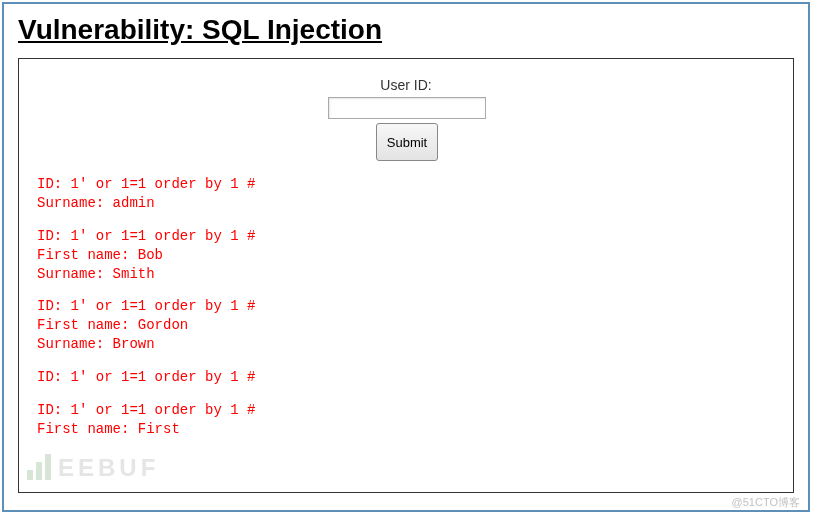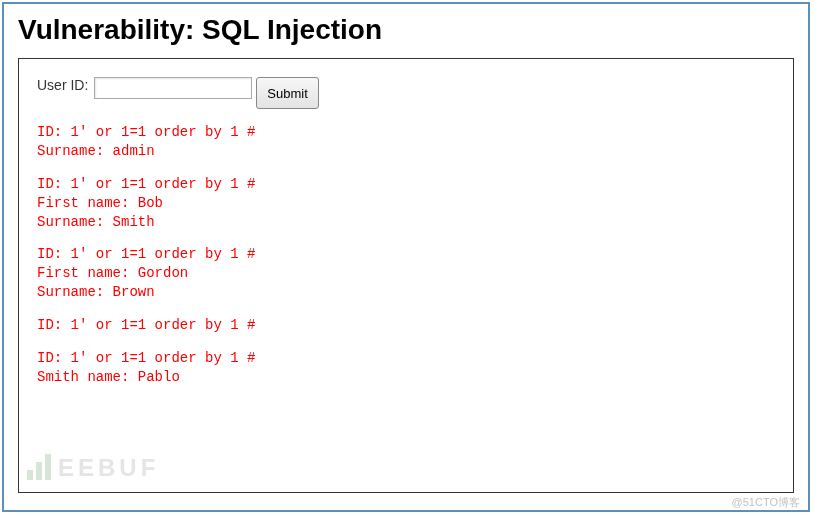--- a/index.html
+++ b/index.html
@@ -20,52 +20,54 @@
       height: 510px;
       margin: 2px;
       background: #ffffff;
       position: relative;
     }
     .page-title {
       font-size: 28px;
       font-weight: bold;
       color: #000000;
       margin: 10px 0 12px 14px;
+      text-decoration: underline;
     }
     .content-box {
       border: 1px solid #333;
       margin: 0 14px 8px 14px;
       padding: 18px 16px 10px 18px;
       height: 435px;
       position: relative;
       overflow: hidden;
     }
     .form-row {
       font-size: 14px;
       color: #333;
       margin-bottom: 14px;
       display: flex;
-      align-items: flex-start;
+      align-items: center;
       gap: 4px;
+      flex-direction: column;
     }
     .form-label {
       font-size: 14px;
       color: #333;
       margin-right: 2px;
     }
     .user-input {
       width: 158px;
       height: 22px;
       border: 1px solid #aaa;
       padding: 1px 4px;
       font-size: 13px;
       box-shadow: inset 1px 1px 2px rgba(0,0,0,0.1);
     }
     .submit-btn {
-      height: 32px;
+      height: 38px;
       padding: 2px 10px;
       font-size: 13px;
       border: 1px solid #888;
       background: linear-gradient(#f7f7f7, #e3e3e3);
       border-radius: 3px;
       cursor: pointer;
     }
     .results {
       font-family: "Courier New", monospace;
       font-size: 14px;
@@ -123,21 +125,21 @@
       <span class="form-label">User ID:</span>
       <input type="text" class="user-input" value="" style="">
       <button class="submit-btn">Submit</button>
     </div>
 
     <div class="results" id="results-area">
         <div class="result-block"><div>ID: 1' or 1=1 order by 1 #</div><div>Surname: admin</div></div>
         <div class="result-block"><div>ID: 1' or 1=1 order by 1 #</div><div>First name: Bob</div><div>Surname: Smith</div></div>
         <div class="result-block"><div>ID: 1' or 1=1 order by 1 #</div><div>First name: Gordon</div><div>Surname: Brown</div></div>
         <div class="result-block"><div>ID: 1' or 1=1 order by 1 #</div></div>
-        <div class="result-block"><div>ID: 1' or 1=1 order by 1 #</div><div>Smith name: Pablo</div></div>
+        <div class="result-block"><div>ID: 1' or 1=1 order by 1 #</div><div>First name: First</div></div>
       </div>
 
     <div class="watermark-logo">
       <span class="bars"><span class="b1"></span><span class="b2"></span><span class="b3"></span></span><span>EEBUF</span>
     </div>
 
   </div>
 
   <div class="footer-credit">@51CTO博客</div>
 

